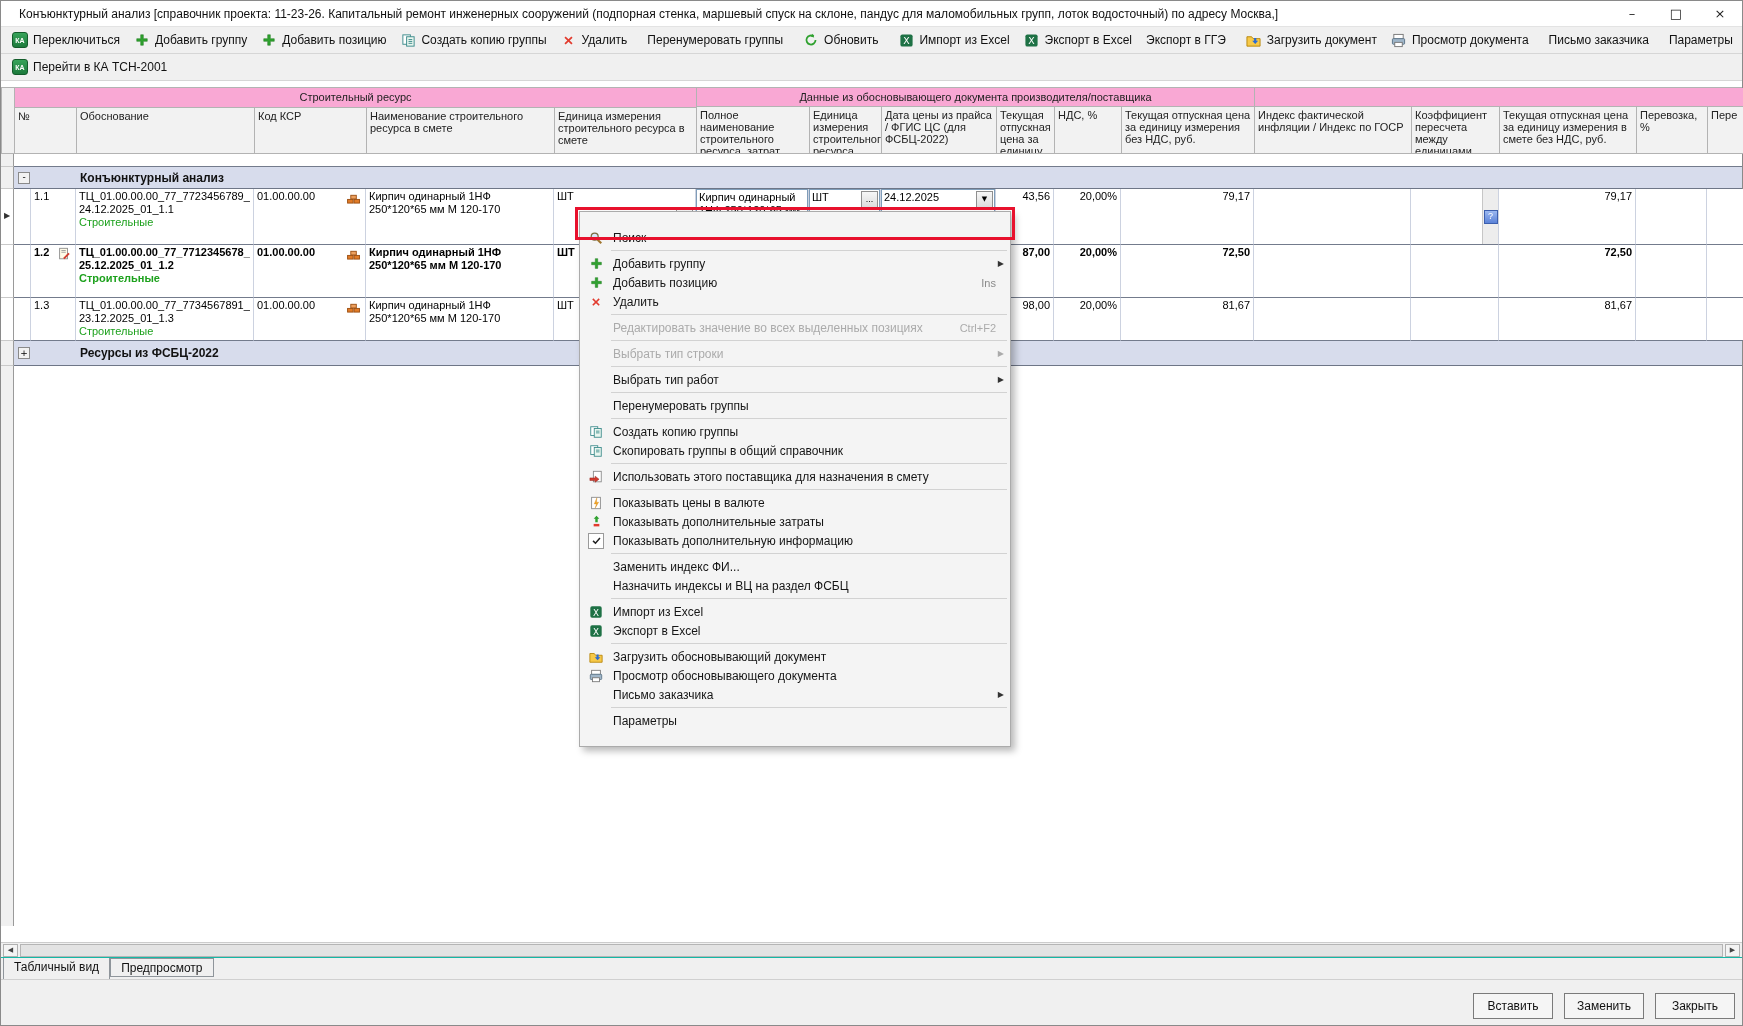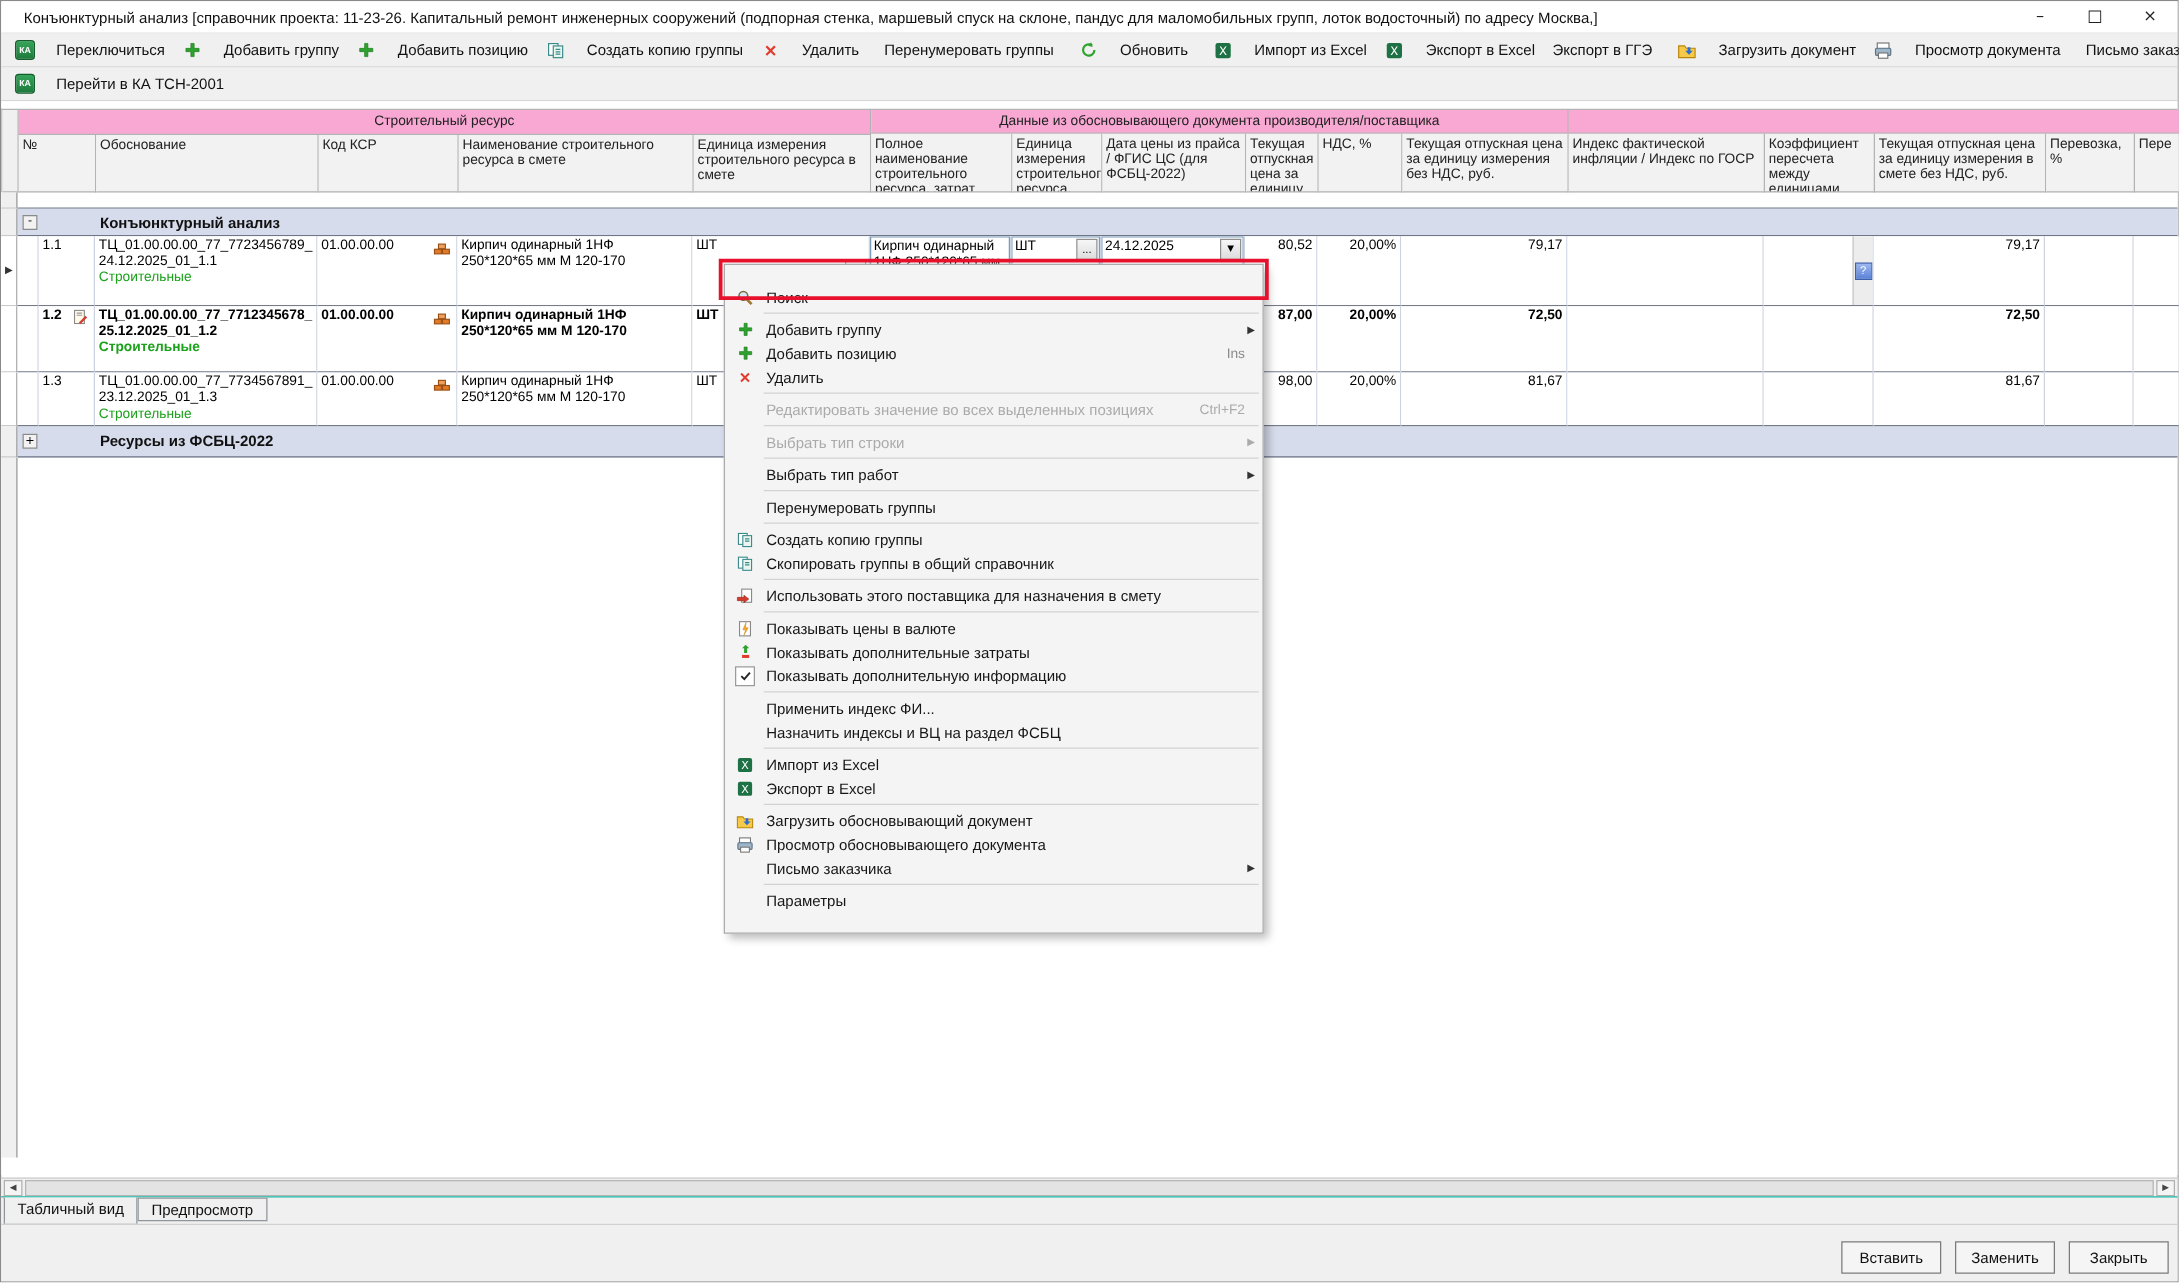--- a/index.html
+++ b/index.html
@@ -10,21 +10,21 @@
   .window { position:absolute; inset:0; border:1px solid #8a8a8a; background:#fff; }
 
   
   .titlebar { height:26px; background:#ffffff; display:flex; align-items:center; border-bottom:1px solid #e3e3e3; }
   .title-text { font-size:12px; color:#111; padding-left:18px; flex:1; white-space:nowrap; overflow:hidden; }
   .win-controls { display:flex; height:100%; }
   .win-btn { width:44px; display:flex; align-items:center; justify-content:center; font-size:13px; color:#222; }
 
   
   .toolbar { height:27px; background:#f0f0f0; border-bottom:1px solid #d6d6d6; display:flex; align-items:center; padding:0 4px; font-size:12px; color:#111; }
-  .tb-item { display:flex; align-items:center; gap:17px; padding:3px 7px; white-space:nowrap; border-radius:2px; }
+  .tb-item { display:flex; align-items:center; gap:5px; padding:3px 7px; white-space:nowrap; border-radius:2px; }
   .tb-sep { width:1px; height:19px; background:#c3c3c3; margin:0 3px; }
   .icon16 { width:16px; height:16px; display:inline-flex; align-items:center; justify-content:center; flex:0 0 auto; }
   .ka-icon { width:16px; height:16px; background:linear-gradient(#37a45a,#1d7a3c); border:1px solid #135c2b; border-radius:3px; color:#fff; font-size:7px; font-weight:bold; display:flex; align-items:center; justify-content:center; }
 
   
   .table-zone { position:absolute; top:80px; left:0; right:0; bottom:85px; background:#fff; padding-top:6px; }
   .row { display:flex; }
   .cell { border-right:1px solid #ccd2e0; border-bottom:1px solid #737b8c; padding:1px 3px; font-size:11px; line-height:13px; overflow:hidden; position:relative; }
   .ind { background:#f0f0f0; border-right:1px solid #9a9a9a; border-bottom:1px solid #c9c9c9; padding:0; }
   .w-ind{width:13px;flex:0 0 13px} .w-exp{width:17px;flex:0 0 17px} .w-num{width:45px;flex:0 0 45px}
@@ -311,21 +311,21 @@
           <span>ШТ</span>
           <button class="mini-btn">...</button>
         </div>
       </div>
       <div class="cell w-date editor-cell">
         <div class="editor">
           <span>24.12.2025</span>
           <button class="mini-btn glyph" style="font-size:7px">▼</button>
         </div>
       </div>
-      <div class="cell w-price num">80,52</div>
+      <div class="cell w-price num">43,56</div>
       <div class="cell w-vat num">20,00%</div>
       <div class="cell w-pnv num">79,17</div>
       <div class="cell w-idx"></div>
       <div class="cell w-coef">
         <span class="coef-strip">
           <button class="q-btn">?</button>
         </span>
       </div>
       <div class="cell w-pe num">79,17</div>
       <div class="cell w-tr"></div>
@@ -539,21 +539,21 @@
             <svg width="11" height="11" viewBox="0 0 16 16">
               <path d="M3 8.5l3.5 3.5L13 4.5" fill="none" stroke="#222" stroke-width="2.2"></path>
             </svg>
           </span>
         </span>
       <span class="mi-label">Показывать дополнительную информацию</span>
     </div>
     <div class="menu-sep"></div>
     <div class="menu-item">
       <span class="mi-icon"></span>
-      <span class="mi-label">Применить индекс ФИ...</span>
+      <span class="mi-label">Заменить индекс ФИ...</span>
     </div>
     <div class="menu-item">
       <span class="mi-icon"></span>
       <span class="mi-label">Назначить индексы и ВЦ на раздел ФСБЦ</span>
     </div>
     <div class="menu-sep"></div>
     <div class="menu-item">
       <span class="mi-icon">
           <svg width="14" height="14" viewBox="0 0 16 16">
             <rect x="1.5" y="1.5" width="13" height="13" rx="2" fill="#1e7145"></rect>

